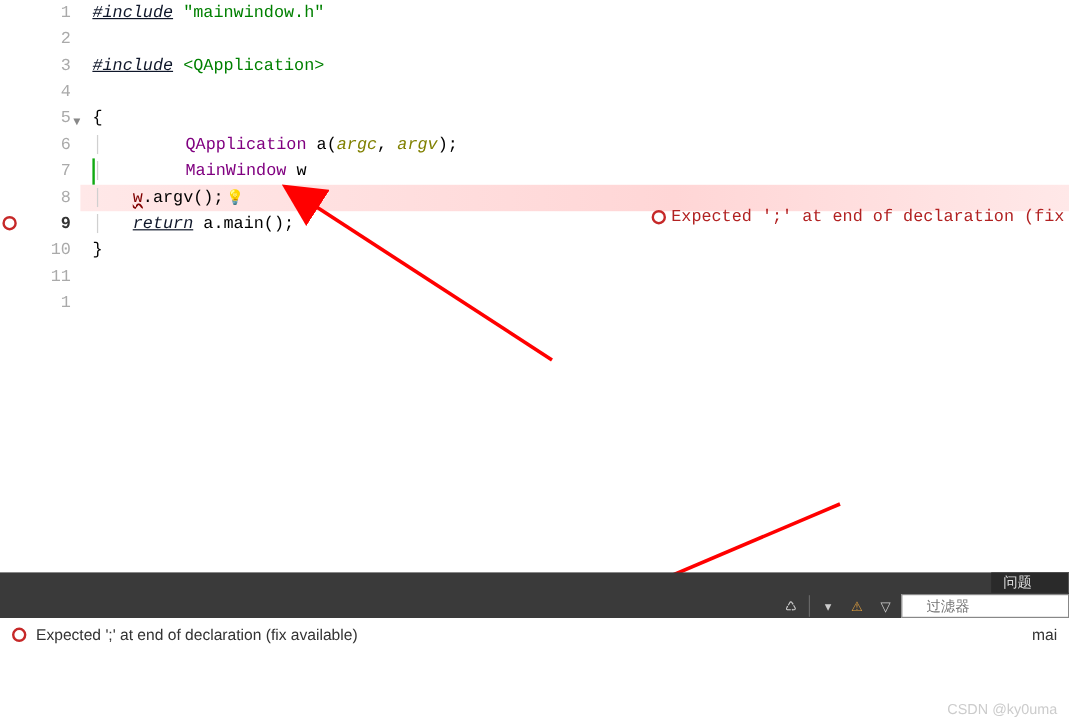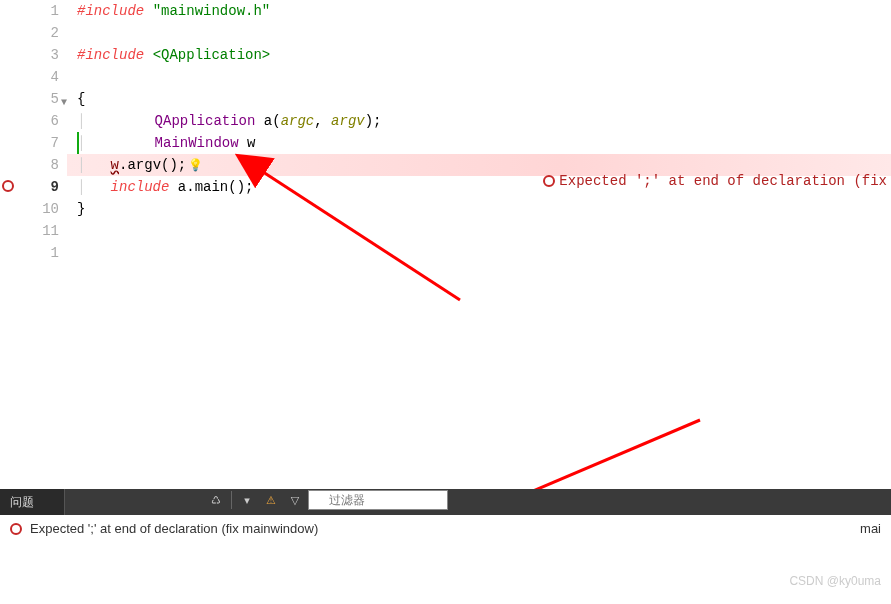--- a/index.html
+++ b/index.html
@@ -57,21 +57,21 @@
 .code-line {
   height: 22px;
   line-height: 22px;
   padding-left: 10px;
   white-space: pre;
   position: relative;
 }
 .code-line.error-line {
   background: linear-gradient(to right, #ffe8e8, #ffd6d6 60%, #ffe8e8);
 }
-.kw { color: #ef4444; font-style: italic; }
+.kw { color: #0f172a; font-style: italic; text-decoration: underline; }
 .type { color: #800080; padding-left: 44px; }
 .str { color: #008000; }
 .punct { color: #000000; }
 .param { color: #808000; font-style: italic; }
 .func { color: #000000; }
 .var { color: #800000; }
 .underline { text-decoration: underline wavy #800000; text-decoration-color: #800000; }
 .indent-guide { color: #d0d0d0; }
 .cursor-mark {
   position: absolute;
@@ -107,27 +107,28 @@
   position: absolute;
   pointer-events: none;
 }
 .bottom-panel {
   position: absolute;
   bottom: 62px;
   left: 0;
   right: 0;
 }
 .panel-header {
-  height: 26px;
+  height: 38px;
   background: #3a3a3a;
   color: #dddddd;
   display: flex;
-  align-items: flex-start;
+  align-items: flex-end;
   font-family: 'Microsoft YaHei', sans-serif;
   font-size: 12px;
+  flex-direction: column;
 }
 .panel-tab {
   padding: 0 30px 0 10px;
   height: 100%;
   display: flex;
   align-items: center;
   background: #2a2a2a;
   border-right: 1px solid #555;
 }
 .panel-toolbar {
@@ -180,21 +181,21 @@
   gap: 8px;
 }
 .panel-item .error-dot-inline {
   width: 12px;
   height: 12px;
   border: 2px solid #c62828;
   border-radius: 50%;
 }
 .watermark {
   position: absolute;
-  bottom: 16px;
+  bottom: 6px;
   right: 10px;
   color: #cccccc;
   font-size: 12px;
   font-family: Arial, sans-serif;
 }
 .sep-v { width: 1px; height: 18px; background: #666; margin: 0 2px; }
 </style>
 </head>
 <body>
 
@@ -218,21 +219,21 @@
     <div class="code-line"><span class="kw">#include</span> <span class="str">"mainwindow.h"</span></div>
     <div class="code-line"></div>
     <div class="code-line"><span class="kw">#include</span> <span class="str">&lt;QApplication&gt;</span></div>
     <div class="code-line"></div>
     <div class="code-line"><span class="punct">{</span></div>
     <div class="code-line"><span class="indent-guide">│   </span><span class="type">QApplication</span> <span class="func">a</span><span class="punct">(</span><span class="param">argc</span><span class="punct">,</span> <span class="param">argv</span><span class="punct">)</span><span class="punct">;</span></div>
     <div class="code-line"><span class="cursor-mark"></span><span class="indent-guide">│   </span><span class="type">MainWindow</span> <span class="func">w</span></div>
     <div class="code-line error-line"><span class="indent-guide">│   </span><span class="var underline">w</span><span class="punct">.</span><span class="func">argv</span><span class="punct">();</span><span class="bulb">💡</span>
       <span class="inline-error"><span class="inline-error-icon"></span><span>Expected ';' at end of declaration (fix</span></span>
     </div>
-    <div class="code-line"><span class="indent-guide">│   </span><span class="kw">include</span> <span class="func">a</span><span class="punct">.</span><span class="func">main</span><span class="punct">();</span></div>
+    <div class="code-line"><span class="indent-guide">│   </span><span class="kw">return</span> <span class="func">a</span><span class="punct">.</span><span class="func">main</span><span class="punct">();</span></div>
     <div class="code-line"><span class="punct">}</span></div>
     <div class="code-line"></div>
   </div>
 </div>
 
 <svg class="arrow-svg" style="left:0;top:0" width="891" height="604">
   <defs>
     <marker id="ah" markerWidth="12" markerHeight="12" refX="2" refY="6" orient="auto">
       <path d="M0,0 L12,6 L0,12 Z" fill="#ff0000"></path>
     </marker>
@@ -254,19 +255,19 @@
       <div class="tool-btn">▽</div>
       <div class="filter-wrap">
         <span class="search-ico">🔍</span>
         <input class="filter-input" placeholder="过滤器" style="">
       </div>
     </div>
   </div>
   <div class="panel-body">
     <div class="panel-item">
       <span class="error-dot-inline"></span>
-      <span>Expected ';' at end of declaration (fix mainwindow)</span>
+      <span>Expected ';' at end of declaration (fix available)</span>
     </div>
     <span>mai</span>
   </div>
 </div>
 
 <div class="watermark">CSDN @ky0uma</div>
 
 </body></html>

